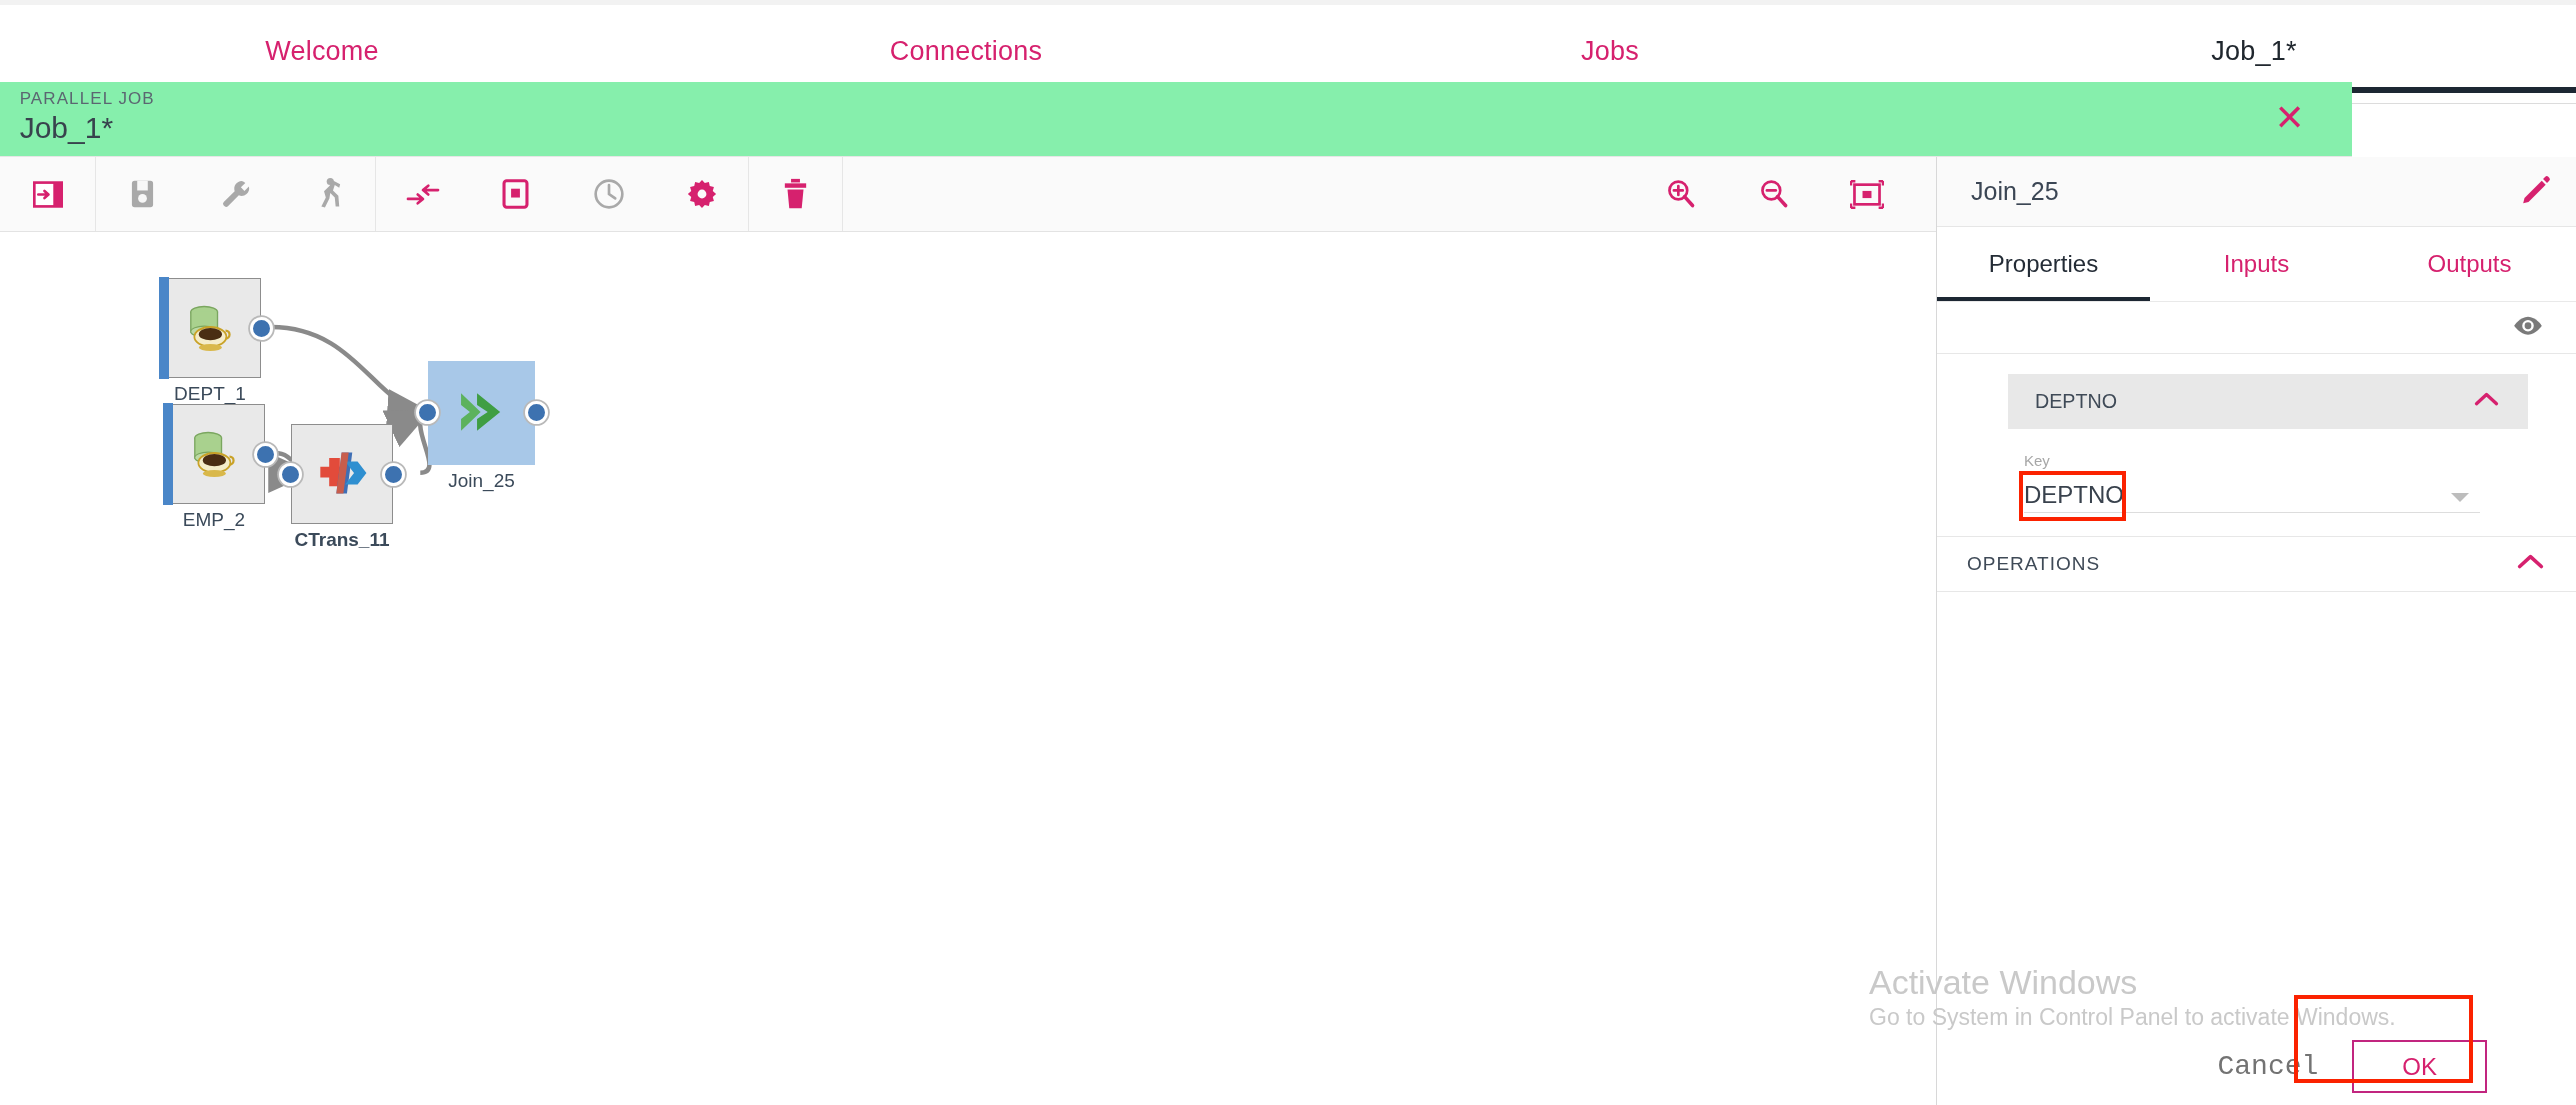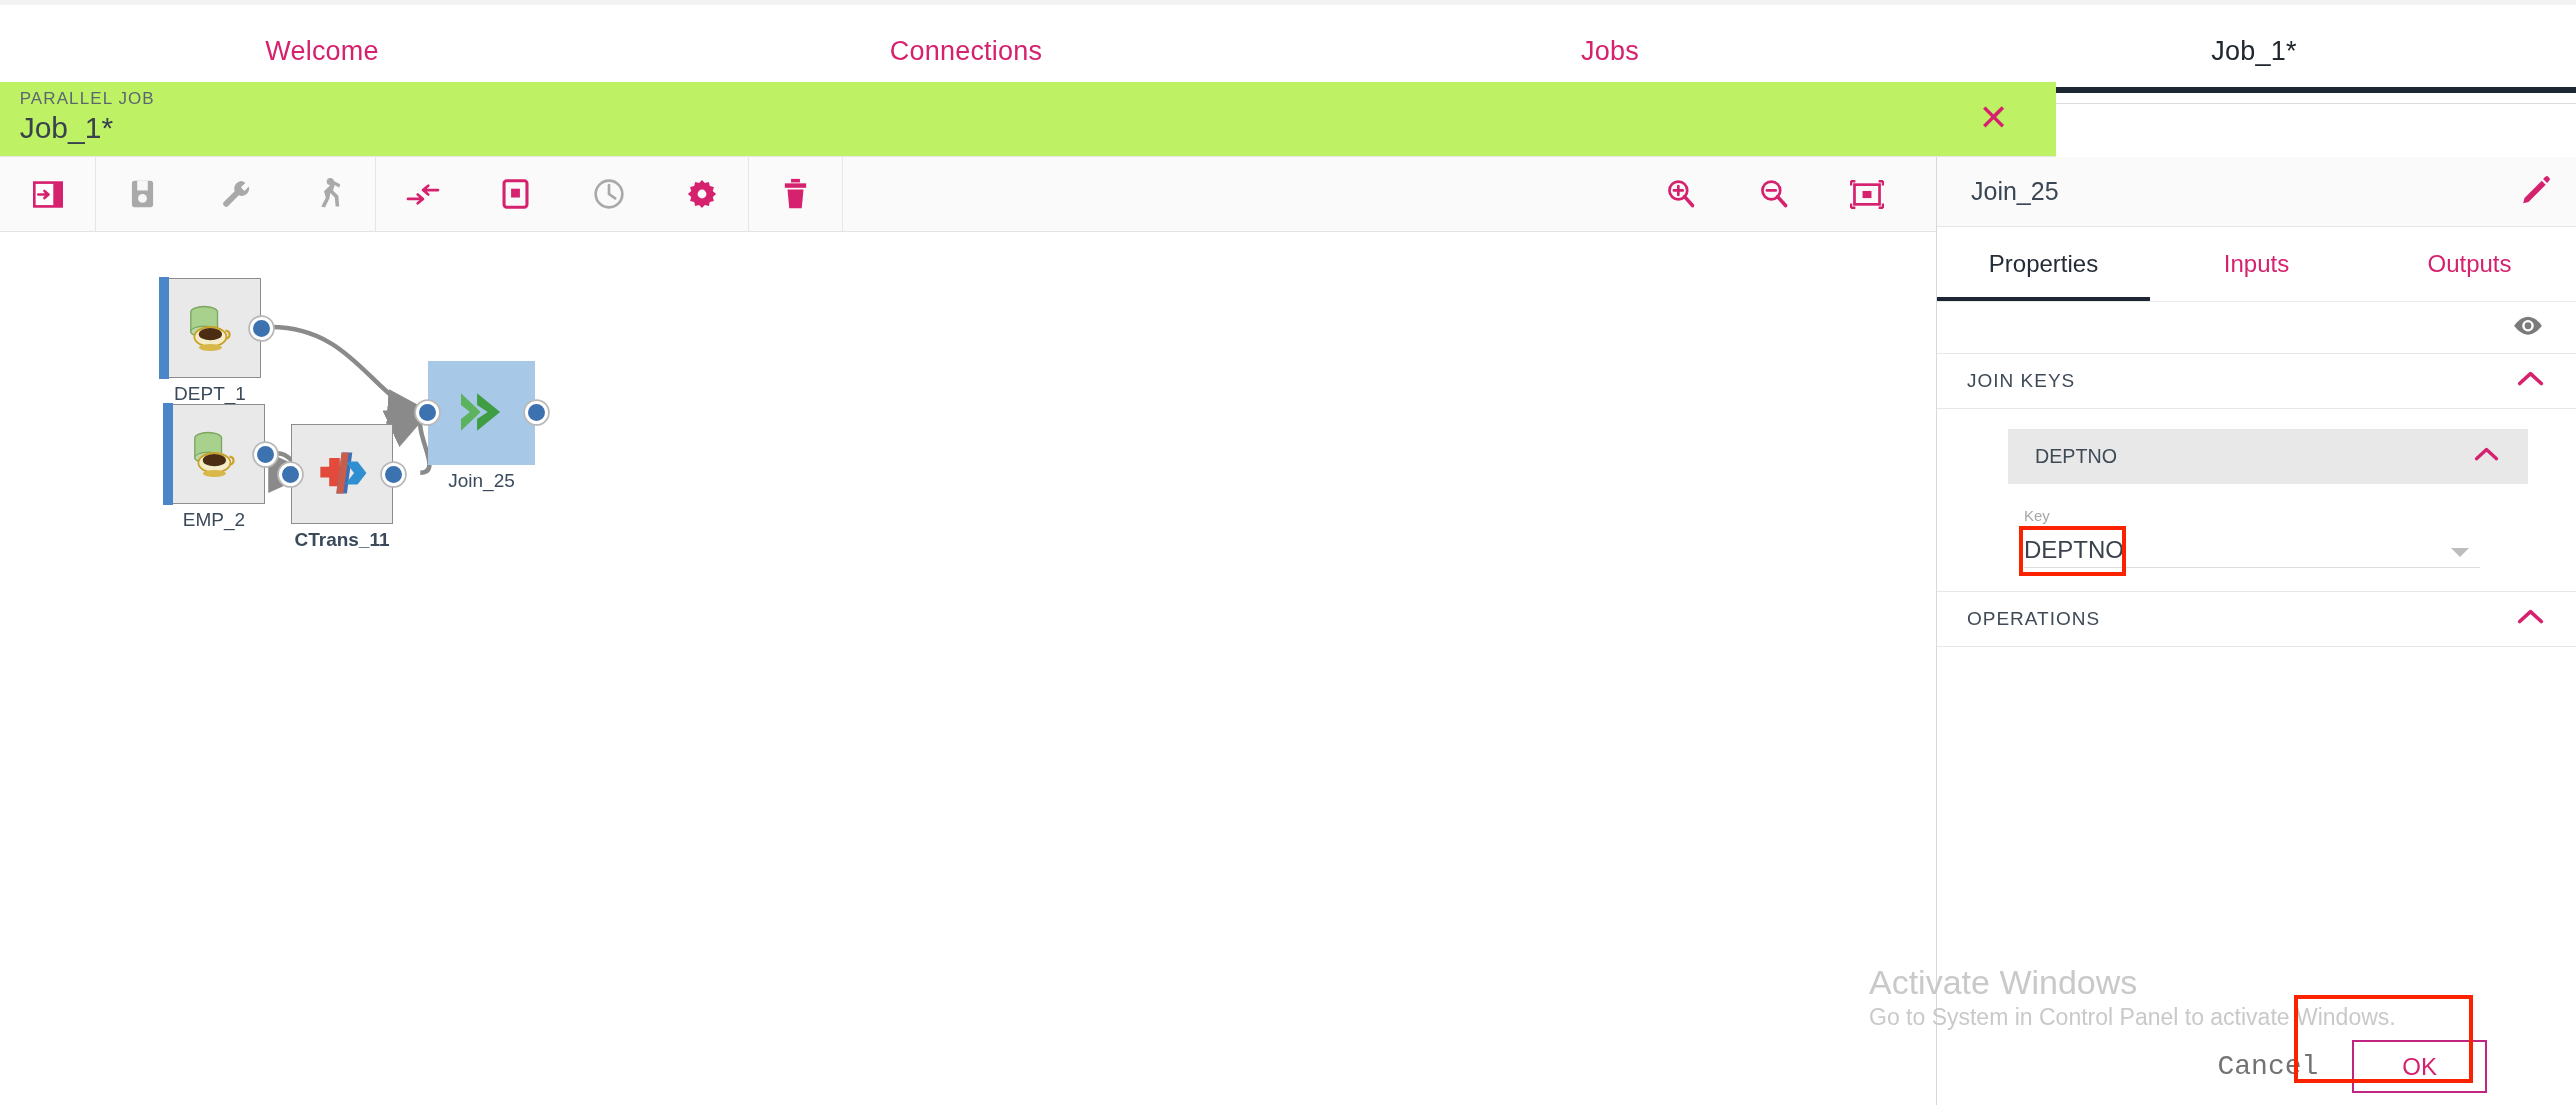--- a/index.html
+++ b/index.html
@@ -25,22 +25,22 @@
     flex: 1 1 0; height: 82px; display:flex; align-items:center; justify-content:center;
     font-size: 27px; color:#d6216e; position:relative; letter-spacing:0.2px;
   }
   .tab.active { color:#20272e; }
   .tab.active::after{
     content:""; position:absolute; left:0; right:-39px; bottom:0; height:5.4px; background:#1d2733;
   }
 
   
   .jobheader{
-    position:absolute; left:0; top:82px; width:2056px; height:75px;
-    background:#bef264; border-bottom:0.9px solid #e6e6e6;
+    position:absolute; left:0; top:82px; width:2352px; height:75px;
+    background:#86efac; border-bottom:0.9px solid #e6e6e6;
   }
   .job-kicker{
     position:absolute; left:19.7px; top:7.2px; font-size:17px; color:#5b6671;
     letter-spacing:1.1px; font-weight:400;
   }
   .job-title{
     position:absolute; left:19.7px; top:29px; font-size:30px; color:#38424d; font-weight:400;
   }
   .close-x{
     position:absolute; right:39px; top:12.5px; width:47px; height:47px;
@@ -435,28 +435,20 @@
     <div class="eye-row">
       <span>
         <svg width="32" height="21.5" viewBox="0 0 36 24">
           <path d="M18 2C9 2 2.5 12 2.5 12S9 22 18 22s15.5-10 15.5-10S27 2 18 2z" fill="#7a7a7a"></path>
           <circle cx="18" cy="12" r="6.5" fill="#fff"></circle>
           <circle cx="18" cy="12" r="3.8" fill="#7a7a7a"></circle>
         </svg>
       </span>
     </div>
 
-    <div class="section-head">
-      <span>JOIN KEYS</span>
-      <span>
-        <svg width="27" height="18" viewBox="0 0 30 20">
-          <path d="M3 15L15 4l12 11" fill="none" stroke="#d6216e" stroke-width="4" stroke-linecap="round" stroke-linejoin="round"></path>
-        </svg>
-      </span>
-    </div>
     <div class="section-body">
       <div class="subaccordion">
         <span>DEPTNO</span>
         <span>
           <svg width="25" height="17" viewBox="0 0 30 20">
             <path d="M3 15L15 4l12 11" fill="none" stroke="#d6216e" stroke-width="4" stroke-linecap="round" stroke-linejoin="round"></path>
           </svg>
         </span>
       </div>
       <div class="field">

